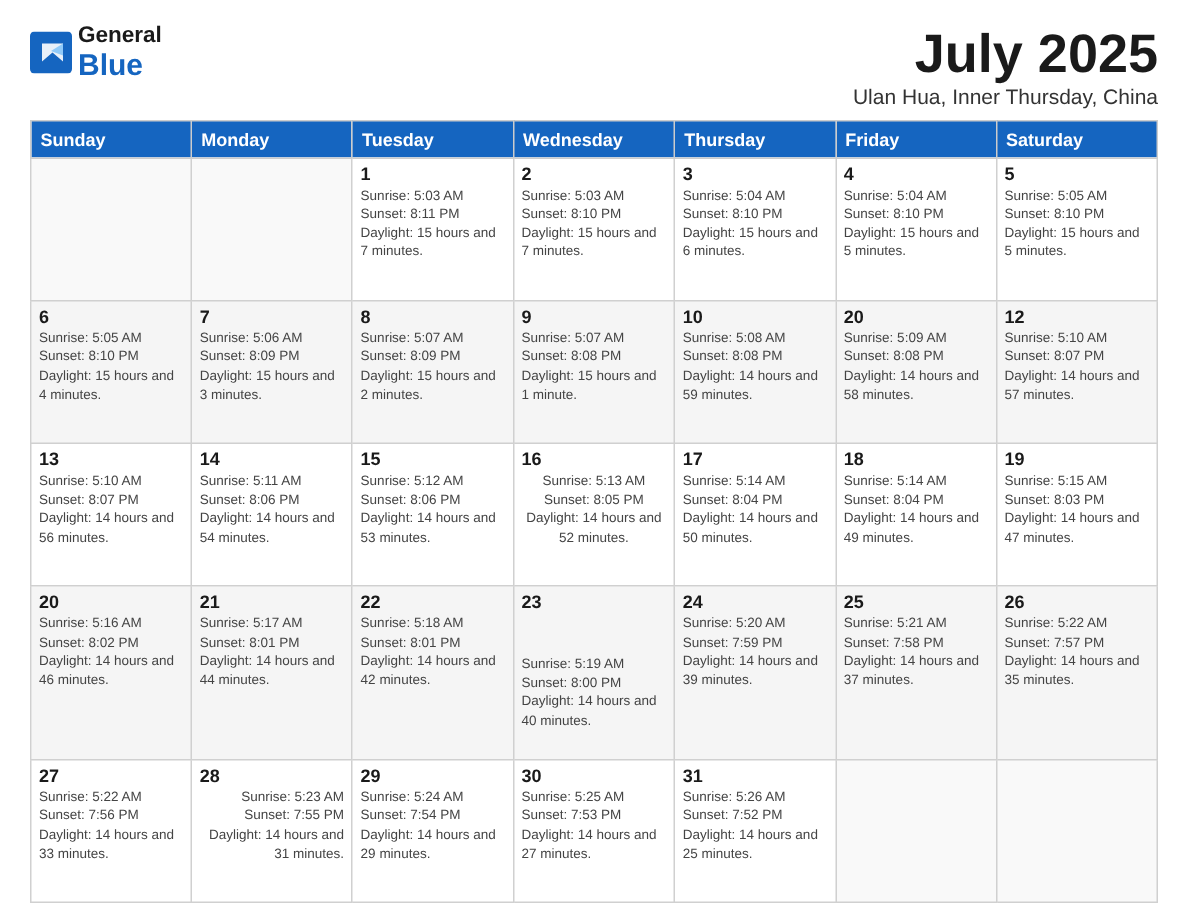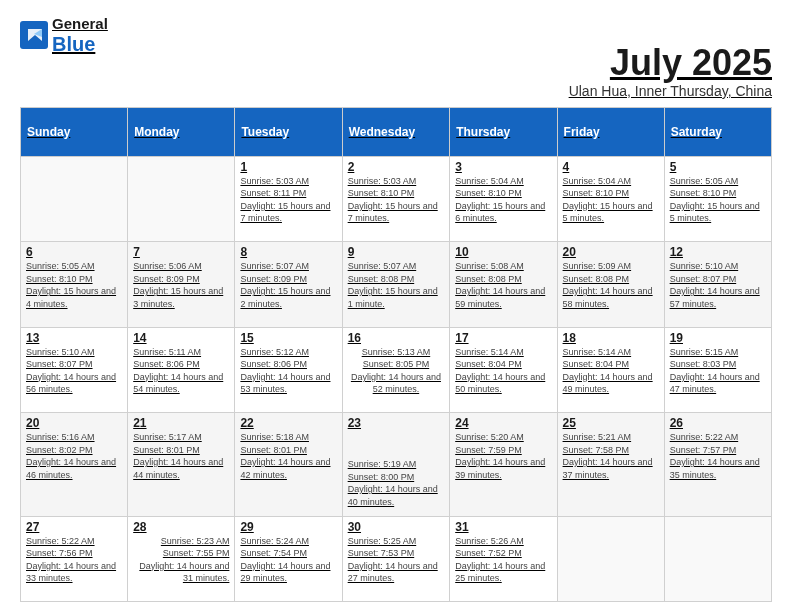--- a/index.html
+++ b/index.html
@@ -9,21 +9,20 @@
       width: 792px;
       height: 612px;
       overflow: hidden;
     }
     .page {
       width: 792px;
       height: 612px;
       padding: 16px 20px 10px 20px;
       display: flex;
       flex-direction: column;
-      text-decoration: underline;
     }
     .header {
       display: flex;
       justify-content: space-between;
       align-items: flex-start;
       margin-bottom: 8px;
     }
     .logo {
       display: flex;
       align-items: center;
@@ -44,21 +43,20 @@
       font-weight: bold;
       color: #1565c0;
     }
     .logo-icon {
       width: 28px;
       height: 28px;
       margin-right: 4px;
     }
     .title-block {
       text-align: right;
-      margin-top: 27px;
     }
     .month-year {
       font-size: 36px;
       font-weight: bold;
       color: #1a1a1a;
       line-height: 1.1;
     }
     .location {
       font-size: 14px;
       color: #333;
@@ -66,21 +64,21 @@
     .calendar {
       width: 100%;
       border-collapse: collapse;
       flex: 1;
     }
     .calendar th {
       background: #1565c0;
       color: #fff;
       font-size: 12px;
       font-weight: bold;
-      padding: 17px 6px;
+      padding: 5px 6px;
       text-align: left;
       border: 1px solid #ccc;
     }
     .calendar td {
       border: 1px solid #d0d0d0;
       vertical-align: top;
       padding: 3px 5px;
       font-size: 9.5px;
       color: #333;
       width: 108px;

